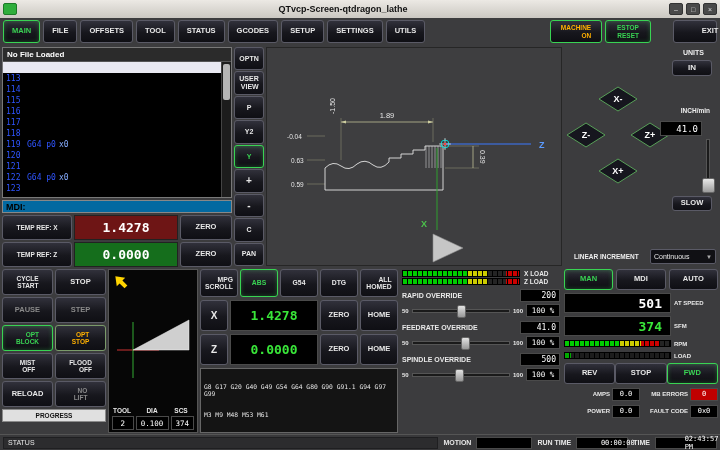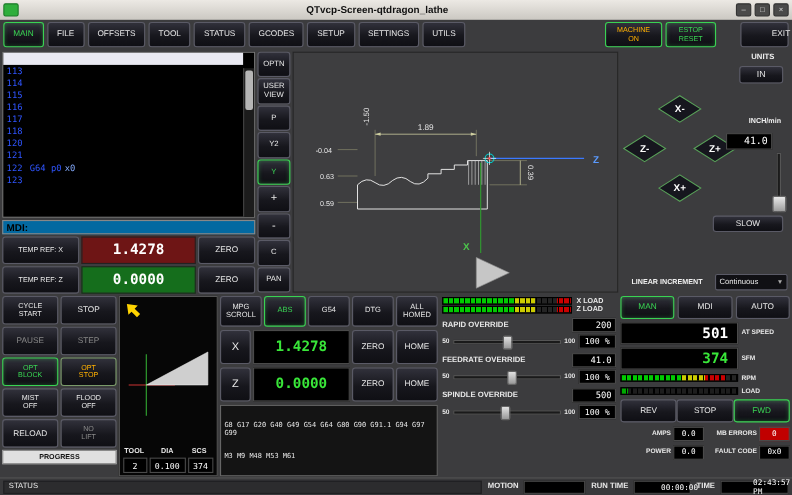--- a/index.html
+++ b/index.html
@@ -1,21 +1,21 @@
 <!DOCTYPE html>
 <html><head>
 <meta charset="utf-8">
 <style>
   *{box-sizing:border-box;margin:0;padding:0;}
   html,body{width:720px;height:450px;overflow:hidden;background:#3c3c3e;
     font-family:"Liberation Sans",sans-serif;color:#e8e8e8;}
   .abs{position:absolute;}
-  .btn{display:flex;align-items:center;justify-content:center;text-align:center;
+  .btn{display:flex;align-items:center;justify-content:center;text-align:right;
     background:linear-gradient(180deg,#31313b,#17171d 55%,#0f0f14);
-    border:1px solid #5a5a66;border-radius:3px;color:#e8e8e8;font-weight:normal;
+    border:1px solid #5a5a66;border-radius:3px;color:#e8e8e8;font-weight:bold;
     font-size:7.5px;line-height:1.1;white-space:pre-line;}
   .btn.on{color:#39d353;border-color:#39d353;box-shadow:inset 0 0 4px rgba(57,211,83,.35);}
   .btn.amber{color:#ffb000;border-color:#7a9a6a;}
   .btn.dim{color:#8a8a8a;}
   .lcd{background:#000;border:1px solid #4a4a4a;color:#fff;
     font-family:"DejaVu Sans Mono",monospace;display:flex;align-items:center;
     justify-content:flex-end;padding:0 3px;}
   .label{font-weight:bold;}
 
   
@@ -65,21 +65,21 @@
   #preview{left:266px;top:47px;width:296px;height:219px;background:#3e3e40;border:1px solid #262626;}
 
   
   #rightpanel{left:564px;top:47px;width:154px;height:219px;}
   .small-label{font-size:7px;font-weight:bold;color:#efefef;}
   #units-btn{right:6px;top:13px;width:40px;height:16px;font-size:8px;}
   #jograte{right:16px;top:74px;width:42px;height:15px;font-size:9px;}
   #jogslider-track{right:8px;top:92px;width:4px;height:54px;background:#1b1b1b;border:1px solid #555;}
   #jogslider-handle{position:absolute;left:-5px;top:38px;width:13px;height:15px;
     background:linear-gradient(#e8e8e8,#9c9c9c);border:1px solid #666;border-radius:2px;}
-  #slow-btn{right:6px;top:149px;width:64px;height:15px;}
+  #slow-btn{right:6px;top:149px;width:40px;height:15px;}
   .combo{right:2px;top:202px;width:66px;height:15px;background:#101014;border:1px solid #5a5a66;
     border-radius:2px;display:flex;align-items:center;font-size:7px;padding:0 3px;gap:2px;}
   .combo .cval{flex:1;}
   .combo .arrow{color:#aaa;font-size:6px;}
 
   
   #progpanel{left:2px;top:269px;width:104px;height:164px;}
   .pgrid{display:grid;grid-template-columns:1fr 1fr;grid-auto-rows:26px;gap:2px;}
   #progressbar{margin-top:2px;height:13px;background:#e0e0e0;border:1px solid #8a8a8a;
     color:#111;font-size:6.5px;font-weight:bold;display:flex;align-items:center;justify-content:center;}
@@ -176,28 +176,30 @@
     <div class="sp"></div>
     <div class="btn twoLine amber" style="width:52px;border-color:#39d353;">MACHINE
 ON</div>
     <div class="btn twoLine on" style="width:46px;">ESTOP
 RESET</div>
     <div class="sp2"></div>
     <div class="btn" style="width:44px;padding-left:30px;">EXIT</div>
   </div>
 
   <div id="gcode" class="abs">
+    <div class="gc-header">No File Loaded</div>
     <div class="gc-sel"></div>
     <div class="gc-body">
       <div class="gc-line"><span class="n">113</span><span class="a"></span><span class="b"></span></div>
       <div class="gc-line"><span class="n">114</span><span class="a"></span><span class="b"></span></div>
       <div class="gc-line"><span class="n">115</span><span class="a"></span><span class="b"></span></div>
       <div class="gc-line"><span class="n">116</span><span class="a"></span><span class="b"></span></div>
       <div class="gc-line"><span class="n">117</span><span class="a"></span><span class="b"></span></div>
       <div class="gc-line"><span class="n">118</span><span class="a"></span><span class="b"></span></div>
+      <div class="gc-line"><span class="n">119</span><span class="a">G64 p0</span><span class="b">x0</span></div>
       <div class="gc-line"><span class="n">120</span><span class="a"></span><span class="b"></span></div>
       <div class="gc-line"><span class="n">121</span><span class="a"></span><span class="b"></span></div>
       <div class="gc-line"><span class="n">122</span><span class="a">G64 p0</span><span class="b">x0</span></div>
       <div class="gc-line"><span class="n">123</span><span class="a"></span><span class="b"></span></div>
     </div>
     <div class="gc-scroll">
         <div class="gc-thumb"></div>
       </div>
   </div>
 

